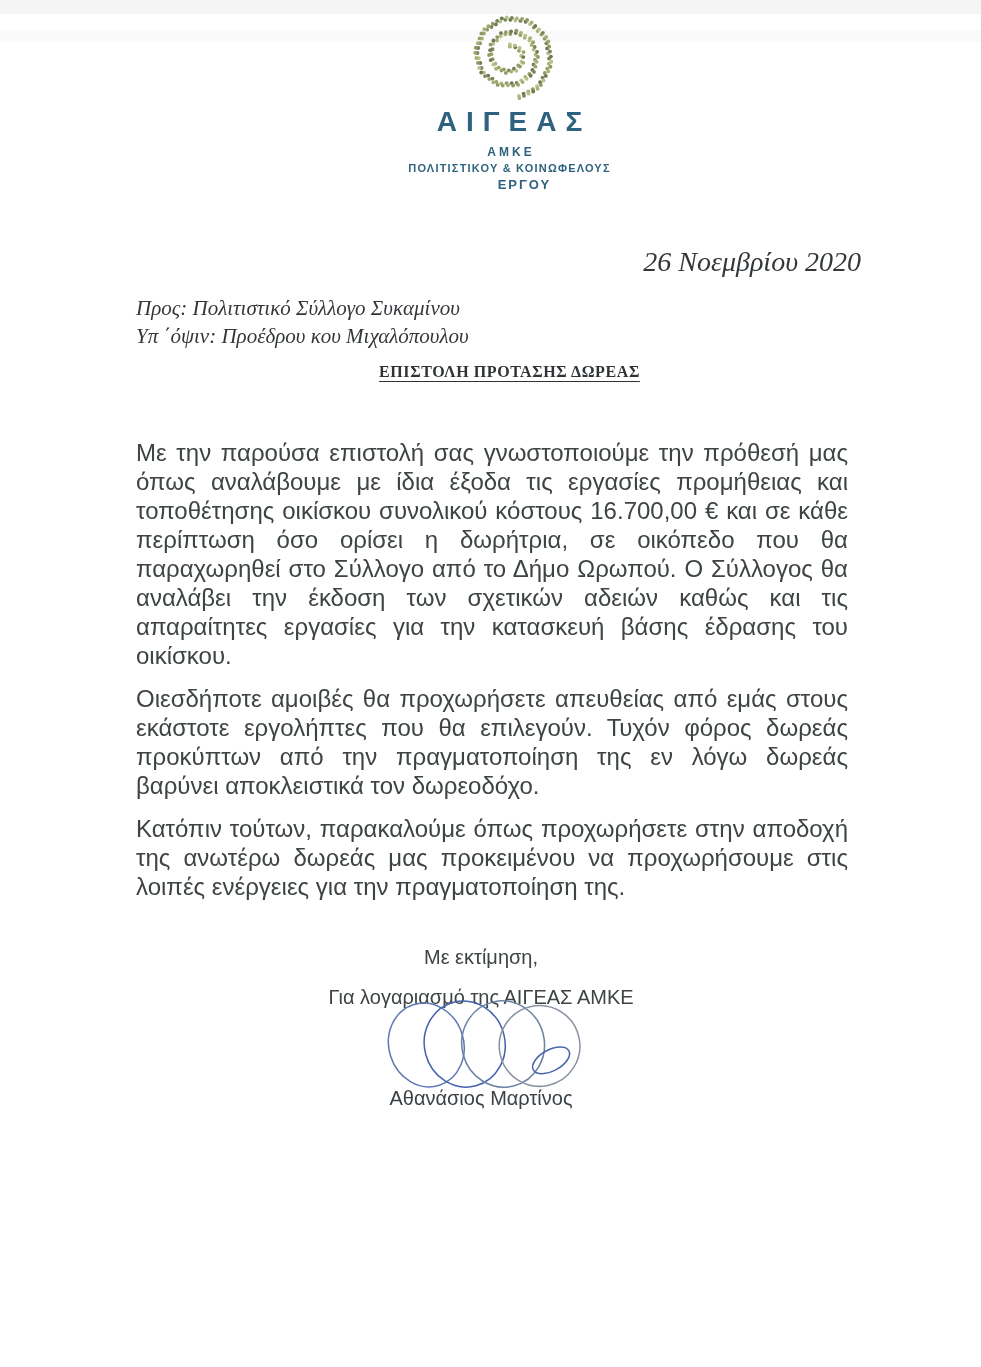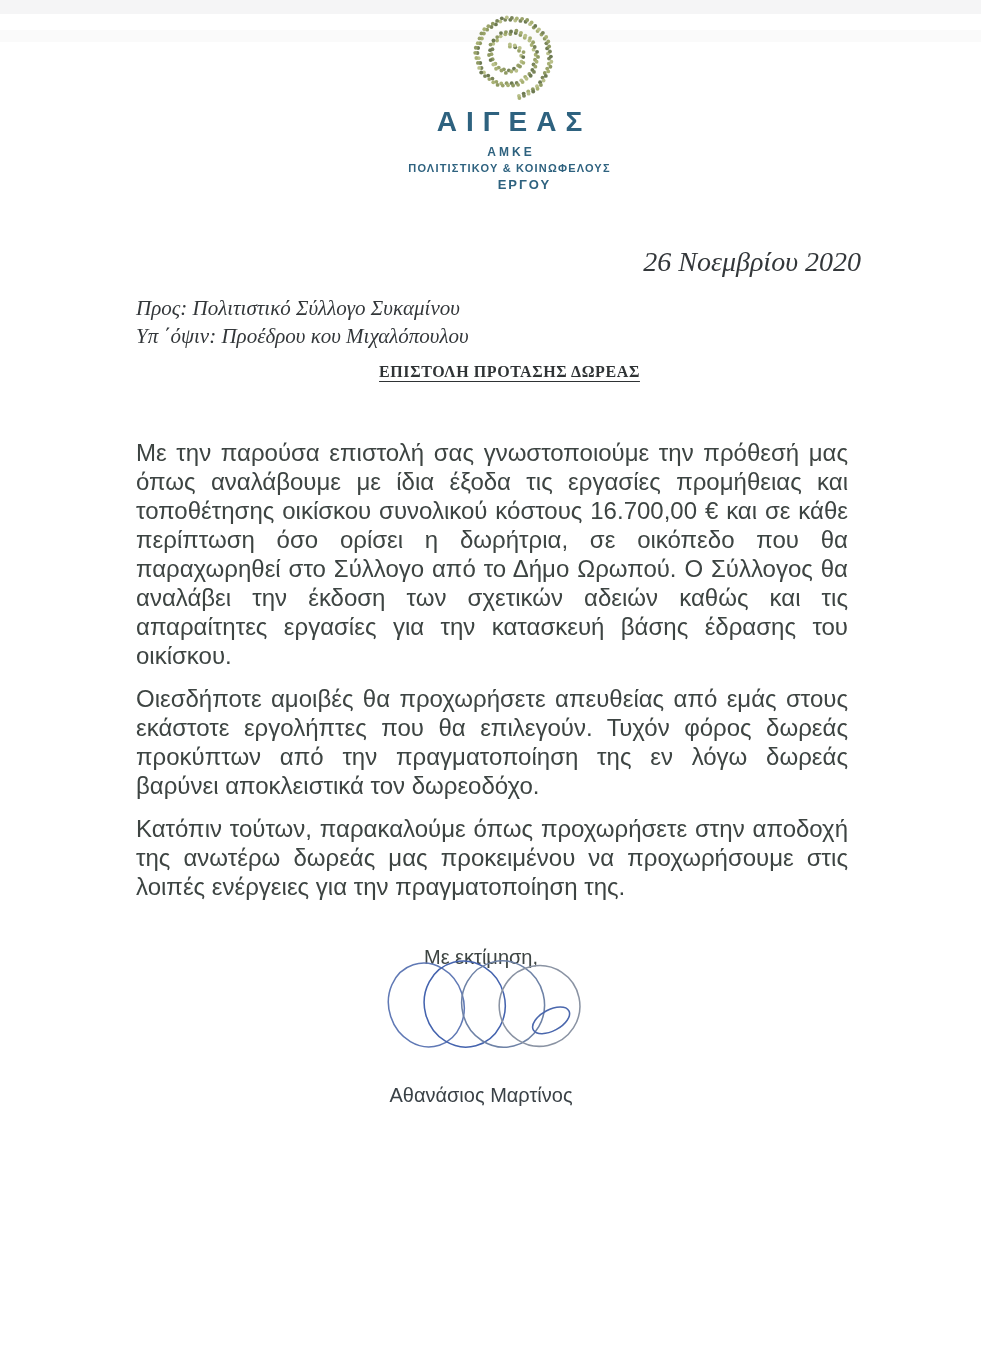--- a/index.html
+++ b/index.html
@@ -49,21 +49,21 @@
     color:var(--body,#3d4442);
   }
   .letter-body p{margin:0 0 14px 0;}
   
   .closing-block{
     position:absolute;top:946px;left:0;width:962px;text-align:center;
     font-size:20px;color:var(--body,#3d4442);
   }
   .on-behalf{margin-top:17px;}
   .signature-wrap{width:215px;height:96px;margin:-12px auto -6px auto;}
-  .signer-name{font-size:20px;color:#3a4146;margin-top:37px;}
+  .signer-name{font-size:20px;color:#3a4146;}
   
   .footer-line{
     position:absolute;top:1281px;left:0;width:100%;text-align:center;
     font-size:15px;letter-spacing:0.4px;color:var(--footer,#96a5ba);
   }
 </style>
 </head>
 <body>
 
 <div class="page">
@@ -253,20 +253,21 @@
   </div>
 
   <div class="letter-body">
     <p>Με την παρούσα επιστολή σας γνωστοποιούμε την πρόθεσή μας όπως αναλάβουμε με ίδια έξοδα τις εργασίες προμήθειας και τοποθέτησης οικίσκου συνολικού κόστους 16.700,00 € και σε κάθε περίπτωση όσο ορίσει η δωρήτρια, σε οικόπεδο που θα παραχωρηθεί στο Σύλλογο από το Δήμο Ωρωπού. Ο Σύλλογος θα αναλάβει την έκδοση των σχετικών αδειών καθώς και τις απαραίτητες εργασίες για την κατασκευή βάσης έδρασης του οικίσκου.</p>
     <p>Οιεσδήποτε αμοιβές θα προχωρήσετε απευθείας από εμάς στους εκάστοτε εργολήπτες που θα επιλεγούν. Τυχόν φόρος δωρεάς προκύπτων από την πραγματοποίηση της εν λόγω δωρεάς βαρύνει αποκλειστικά τον δωρεοδόχο.</p>
     <p>Κατόπιν τούτων, παρακαλούμε όπως προχωρήσετε στην αποδοχή της ανωτέρω δωρεάς μας προκειμένου να προχωρήσουμε στις λοιπές ενέργειες για την πραγματοποίηση της.</p>
   </div>
 
   <div class="closing-block">
     <div>Με εκτίμηση,</div>
+    <div class="on-behalf">Για λογαριασμό της ΑΙΓΕΑΣ ΑΜΚΕ</div>
     <div class="signature-wrap">
       <svg width="215" height="96" viewBox="0 0 215 100" xmlns="http://www.w3.org/2000/svg" fill="none">
         <ellipse cx="50" cy="50" rx="39" ry="44" transform="rotate(-18 50 50)" stroke="#6079b5" stroke-width="1.6"></ellipse>
         <ellipse cx="90" cy="49" rx="42" ry="45" transform="rotate(-15 90 49)" stroke="#42159e" stroke-opacity="0"></ellipse>
         <ellipse cx="90" cy="49" rx="42" ry="45" transform="rotate(-15 90 49)" stroke="#4463ae" stroke-width="1.6"></ellipse>
         <ellipse cx="130" cy="49" rx="43" ry="45" transform="rotate(-14 130 49)" stroke="#6e82a6" stroke-width="1.6"></ellipse>
         <ellipse cx="168" cy="51" rx="42" ry="42" transform="rotate(-12 168 51)" stroke="#8a93a3" stroke-width="1.6"></ellipse>
         <ellipse cx="180" cy="66" rx="21" ry="11" transform="rotate(-28 180 66)" stroke="#4a67ad" stroke-width="1.6"></ellipse>
       </svg>
     </div>

